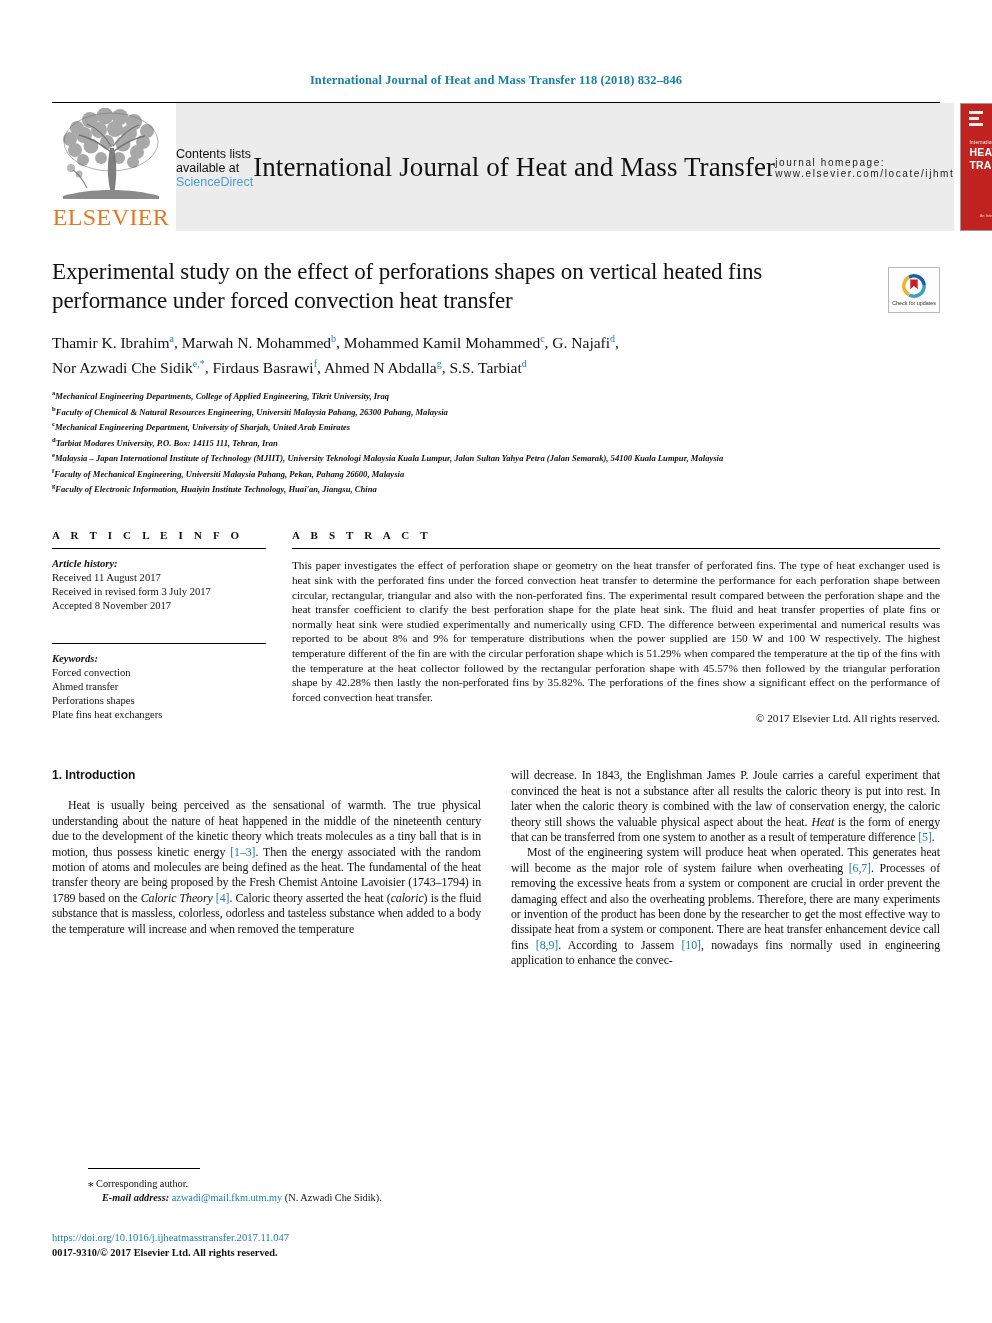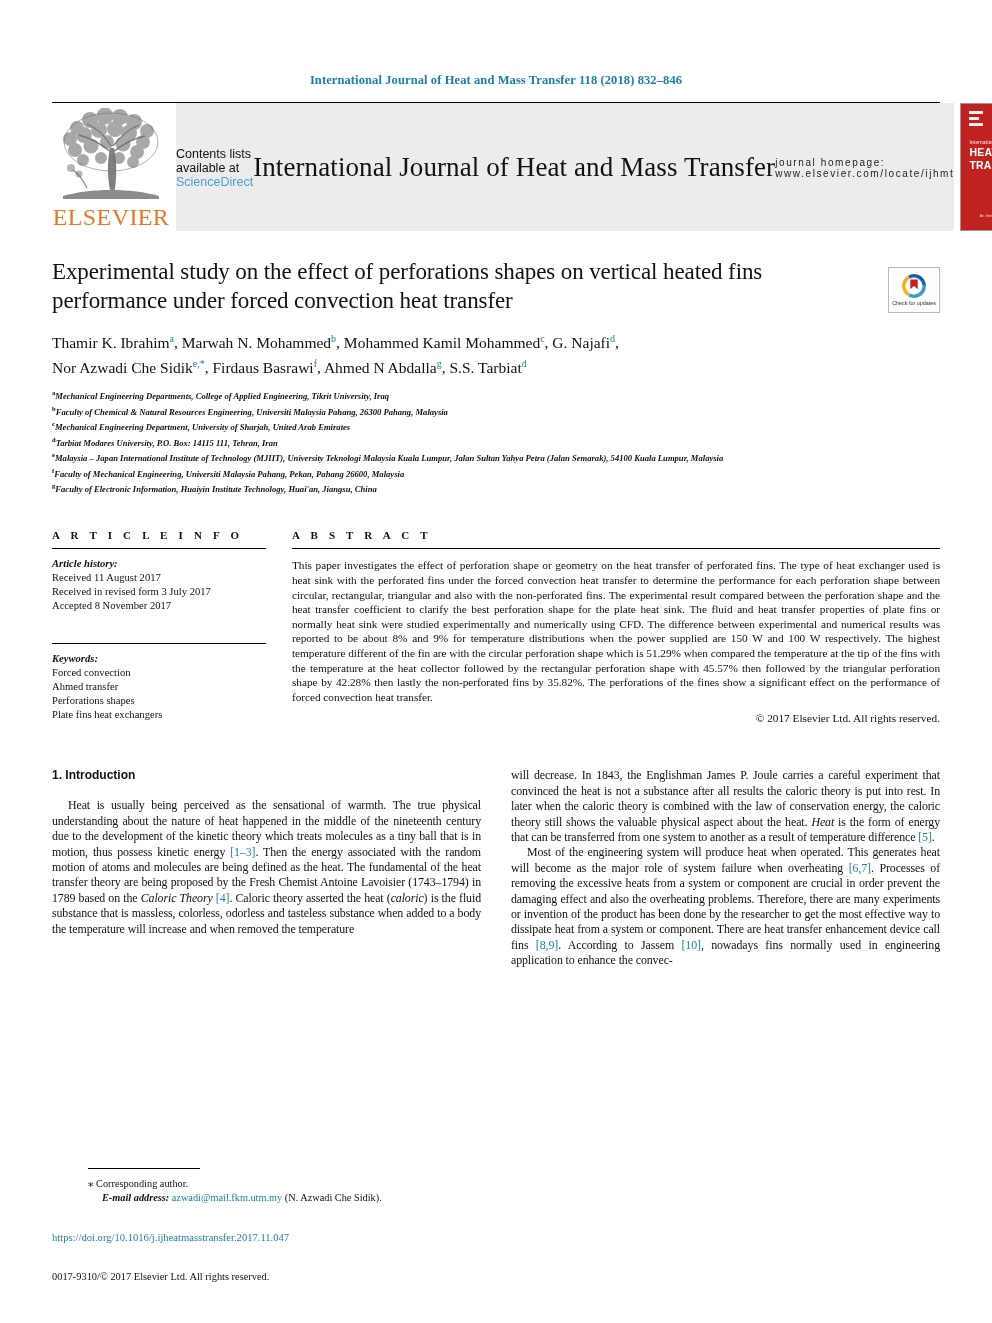--- a/index.html
+++ b/index.html
@@ -307,21 +307,21 @@
   .link { color: #1a7fa8; }
   .doi-block {
     position: absolute;
     left: 52px;
     top: 1231px;
     width: 460px;
     font-size: 10.6px;
     line-height: 14.5px;
   }
   .doi-block .doi { color: #1a7fa8; }
-  .doi-block .issn { color: #111; font-weight: normal; font-size: 10.4px; margin-top: 24px;}
+  .doi-block .issn { color: #111; font-weight: bold; font-size: 10.4px;}
 </style>
 </head>
 <body>
 
 <div class="page">
 
   <div class="running-head">International Journal of Heat and Mass Transfer 118 (2018) 832–846</div>
 
   <div class="masthead">
 

